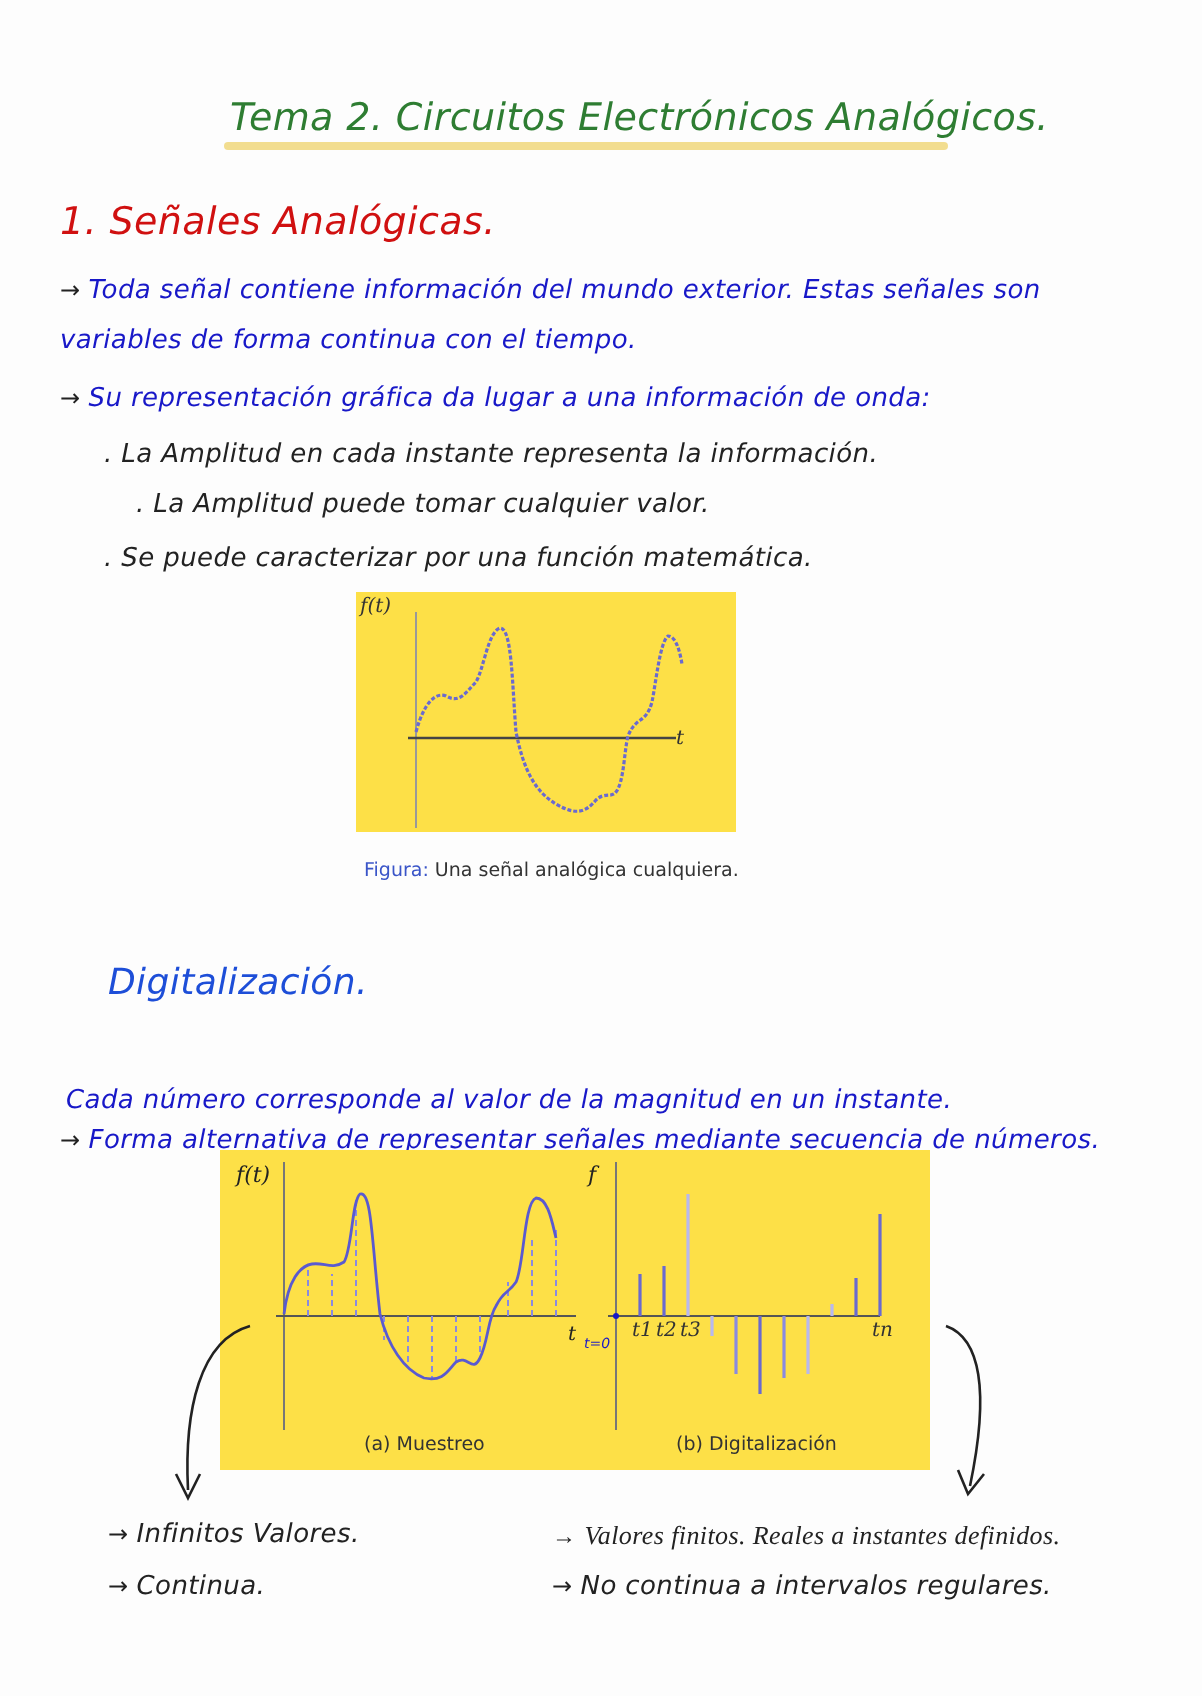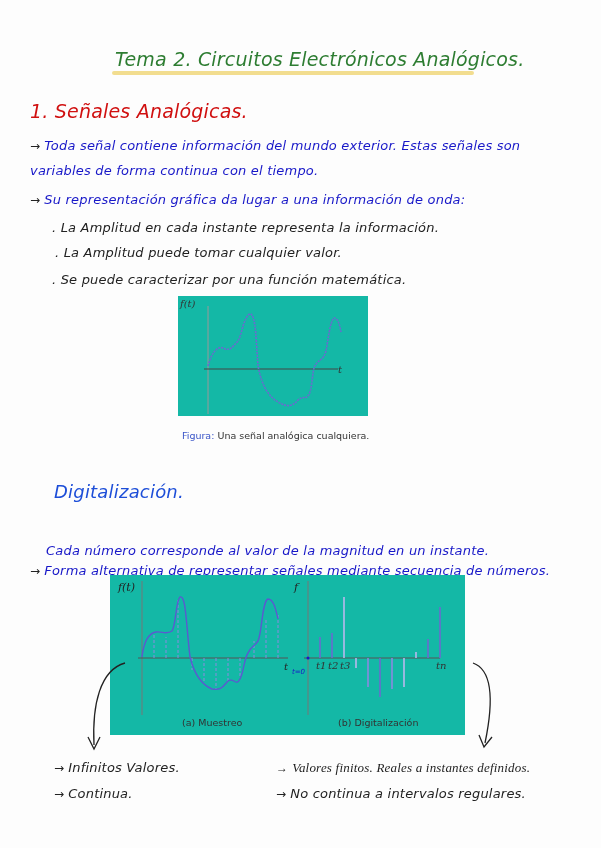--- a/index.html
+++ b/index.html
@@ -8,53 +8,53 @@
     font-family: "DejaVu Sans", sans-serif;
   }
   .hw { position:absolute; font-family:"DejaVu Sans", sans-serif; font-style:italic; white-space:nowrap; letter-spacing:0.2px; }
   .title { color:#2e7d32; font-size:19px; top:48px; left:115px; }
   .title-underline { position:absolute; left:112px; top:71px; width:362px; height:4px; background:#f2dd8f; border-radius:2px; }
   .h-red { color:#d01010; font-size:19px; }
   .h-red-light { color:#1d4ed8; font-size:18px; }
   .blue { color:#1818c8; font-size:13px; }
   .black { color:#222; font-size:13px; }
   .arrow { color:#222; font-size:12px; margin-right:4px; }
-  .fig { position:absolute; background:#14b8a6;text-align:center; }
+  .fig { position:absolute; background:#fde047;text-align:center; }
   .caption { position:absolute; font-size:9.5px; color:#333; font-family:"DejaVu Sans", sans-serif; white-space:nowrap; }
   .caption .lbl { color:#3a55c8; }
   svg text { font-family:"DejaVu Serif", serif; font-style:italic; }
 </style>
 </head>
 <body>
 
 <div class="title-underline"></div>
 <div class="hw title">Tema 2. Circuitos Electrónicos Analógicos.</div>
 
 <div class="hw h-red" style="top:100px; left:30px;">1. Señales Analógicas.</div>
 <div class="hw blue" style="top:138px; left:30px;"><span class="arrow">→</span><span>Toda señal contiene información del mundo exterior. Estas señales son</span></div>
 <div class="hw blue" style="top:163px; left:30px;">variables de forma continua con el tiempo.</div>
 <div class="hw blue" style="top:192px; left:30px;"><span class="arrow">→</span><span>Su representación gráfica da lugar a una información de onda:</span></div>
 <div class="hw black" style="top:220px; left:52px;">. La Amplitud en cada instante representa la información.</div>
-<div class="hw black" style="top:245px; left:55px;text-align:center;">. La Amplitud puede tomar cualquier valor.</div>
+<div class="hw black" style="top:245px; left:68px;text-align:center;">. La Amplitud puede tomar cualquier valor.</div>
 <div class="hw black" style="top:272px; left:52px;">. Se puede caracterizar por una función matemática.</div>
 
 <div class="fig" style="left:178px; top:296px; width:190px; height:120px;">
   <svg width="190" height="120" viewBox="0 0 190 120">
     <line x1="30" y1="10" x2="30" y2="118" stroke="#999" stroke-width="1"></line>
     <line x1="26" y1="73" x2="160" y2="73" stroke="#444" stroke-width="1.2"></line>
     <path d="M30,70 C34,55 40,50 45,52 C52,56 55,50 60,45 C64,38 66,20 72,18 C78,18 78,45 80,70 C84,90 90,100 100,106 C110,112 115,110 120,104 C124,100 128,103 130,100 C134,95 134,80 136,72 C140,62 145,66 148,55 C150,45 152,25 156,22 C160,22 162,30 163,36" fill="none" stroke="#6a6ad0" stroke-width="1.6" stroke-dasharray="2,1"></path>
   </svg>
   <div class="caption" style="left:2px; top:2px; font-family:'DejaVu Serif',serif; font-style:italic; font-size:10px;">f(t)</div>
   <div class="caption" style="left:160px; top:68px; font-family:'DejaVu Serif',serif; font-style:italic; font-size:10px;">t</div>
 </div>
 <div class="caption" style="left:182px; top:430px;"><span class="lbl">Figura:</span><span> Una señal analógica cualquiera.</span></div>
 
 <div class="hw h-red-light" style="top:481px; left:54px;">Digitalización.</div>
 <div class="hw blue" style="top:517px; left:30px;margin-top:46px;"><span class="arrow">→</span><span>Forma alternativa de representar señales mediante secuencia de números.</span></div>
-<div class="hw blue" style="top:543px; left:46px;font-style:italic;">Cada número corresponde al valor de la magnitud en un instante.</div>
+<div class="hw blue" style="top:543px; left:33px;font-style:italic;">Cada número corresponde al valor de la magnitud en un instante.</div>
 
 <div class="fig" style="left:110px; top:575px; width:195px; height:160px;">
   <svg width="195" height="160" viewBox="0 0 195 160">
     <line x1="32" y1="6" x2="32" y2="140" stroke="#777" stroke-width="1"></line>
     <line x1="28" y1="83" x2="178" y2="83" stroke="#555" stroke-width="1"></line>
     <g stroke="#8a8ae0" stroke-width="1" stroke-dasharray="3,2">
       <line x1="44" y1="83" x2="44" y2="58"></line>
         <line x1="56" y1="83" x2="56" y2="62"></line>
         <line x1="68" y1="83" x2="68" y2="25"></line>
       <line x1="82" y1="83" x2="82" y2="95"></line>

